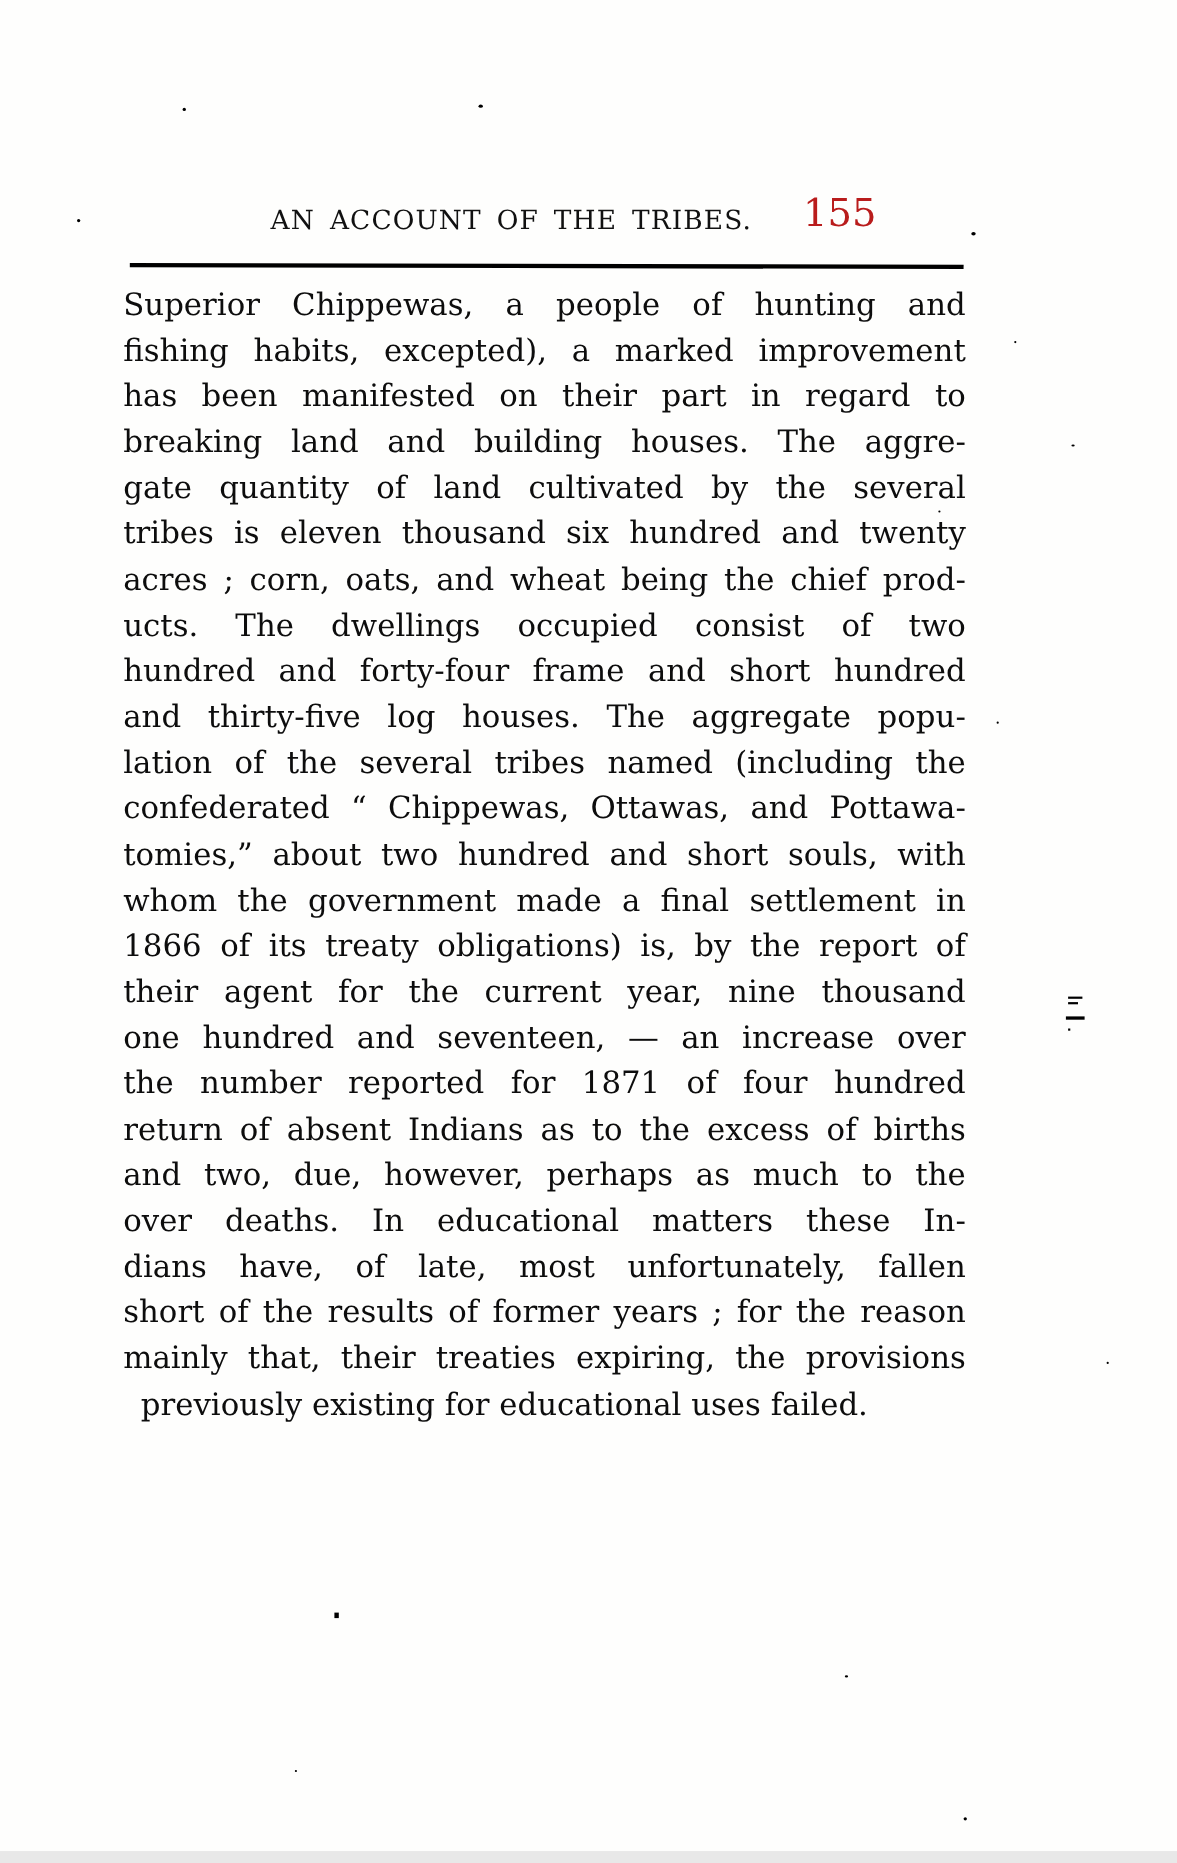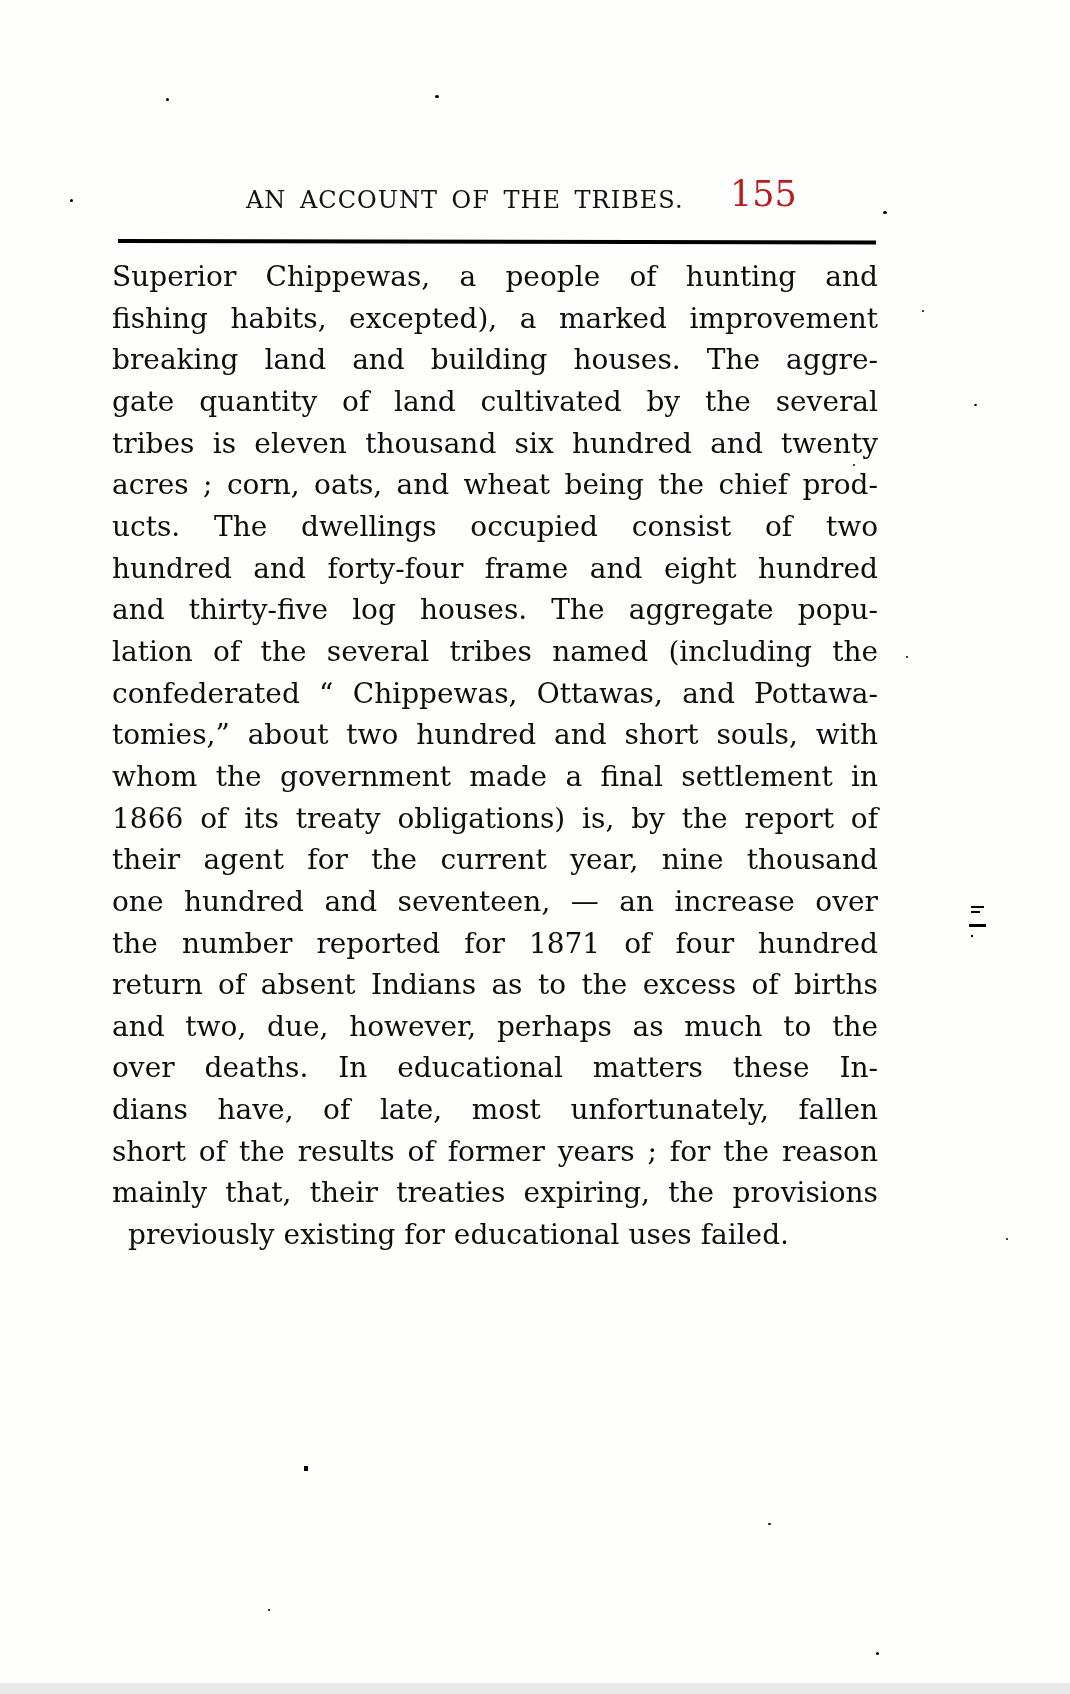--- a/index.html
+++ b/index.html
@@ -75,26 +75,27 @@
 
 <div class="page">
 
   <div class="running-head">AN ACCOUNT OF THE TRIBES.</div>
   <div class="page-number">155</div>
   <div class="head-rule"></div>
 
   <div class="body-text">
     <div class="line">Superior Chippewas, a people of hunting and</div>
     <div class="line">fishing habits, excepted), a marked improvement</div>
+    <div class="line">has been manifested on their part in regard to</div>
     <div class="line">breaking land and building houses.  The aggre-</div>
     <div class="line">gate quantity of land cultivated by the several</div>
     <div class="line">tribes is eleven thousand six hundred and twenty</div>
     <div class="line">acres ; corn, oats, and wheat being the chief prod-</div>
     <div class="line">ucts.  The dwellings occupied consist of two</div>
-    <div class="line">hundred and forty-four frame and eight hundred</div>
+    <div class="line">hundred and forty-four frame and short hundred</div>
     <div class="line">and thirty-five log houses.  The aggregate popu-</div>
     <div class="line">lation of the several tribes named (including the</div>
     <div class="line">confederated “ Chippewas, Ottawas, and Pottawa-</div>
     <div class="line">tomies,” about two hundred and short souls, with</div>
     <div class="line">whom the government made a final settlement in</div>
     <div class="line">1866 of its treaty obligations) is, by the report of</div>
     <div class="line">their agent for the current year, nine thousand</div>
     <div class="line">one hundred and seventeen, — an increase over</div>
     <div class="line">the number reported for 1871 of four hundred</div>
     <div class="line">return of absent Indians as to the excess of births</div>

